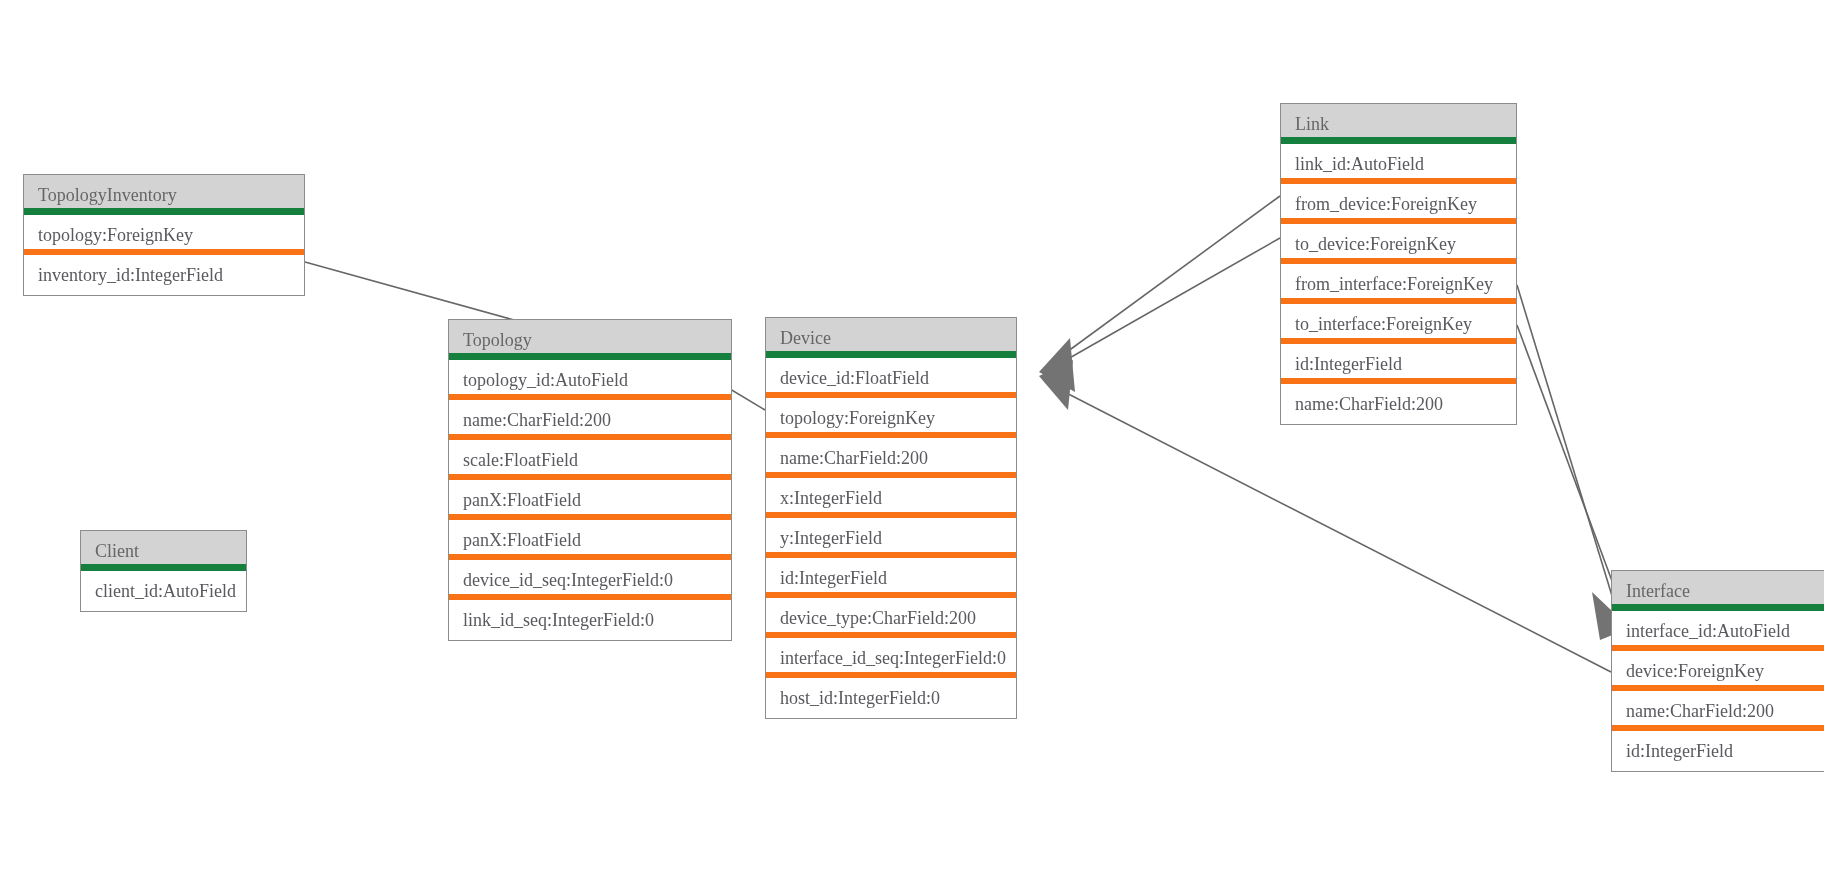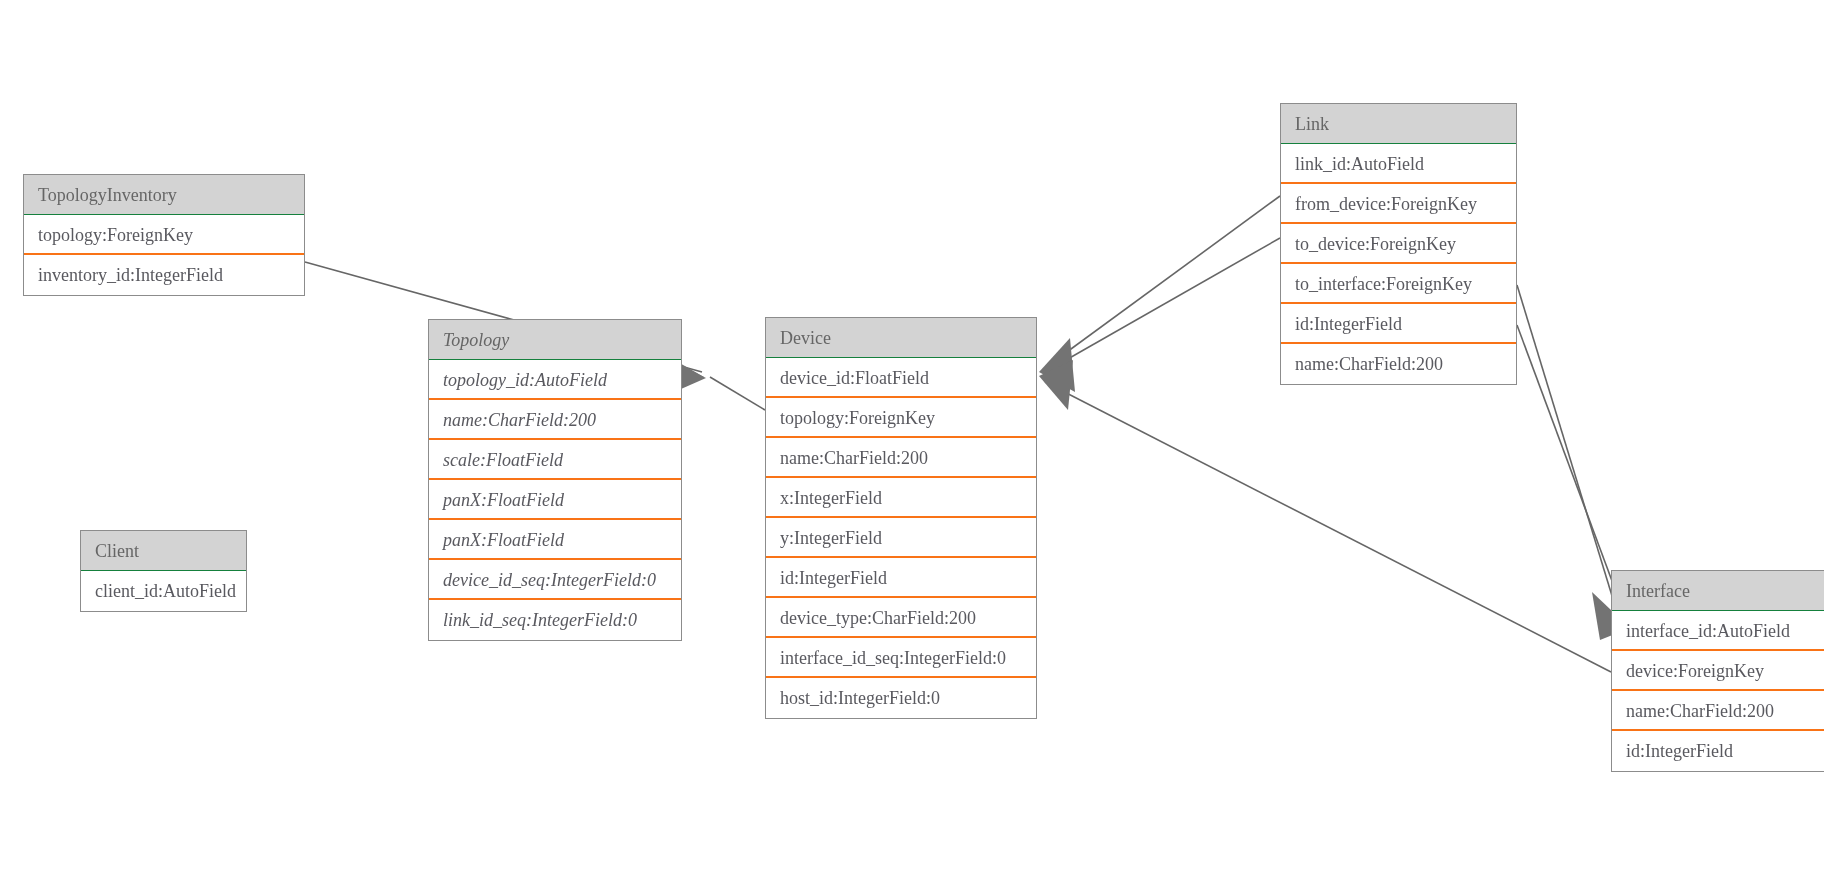--- a/index.html
+++ b/index.html
@@ -14,32 +14,32 @@
   #edges{position:absolute;left:0;top:0;width:1824px;height:874px;pointer-events:none;}
   .entity{
     position:absolute;
     background:#ffffff;
     border:1px solid #8c8c8c;
     box-sizing:border-box;
     z-index:5;
   }
   .entity-header{
     background:#d3d3d3;
-    border-bottom:1px solid #15803d;
+    border-bottom:7px solid #15803d;
     color:#666666;
     font-size:18px;
     line-height:40px;
     height:40px;
     padding:0 0 0 14px;
     box-sizing:border-box;
     white-space:nowrap;
     overflow:hidden;
   }
   .entity-field{
-    border-bottom:2px solid #f97316;
+    border-bottom:6px solid #f97316;
     color:#59595f;
     font-size:18px;
     line-height:40px;
     height:40px;
     padding:0 0 0 14px;
     box-sizing:border-box;
     white-space:nowrap;
     overflow:hidden;
   }
   .entity-field.last{border-bottom:none;}
@@ -78,51 +78,52 @@
       <polygon points="1630,628 1592,592 1600,640"></polygon>
     </g>
   </svg>
 
   <div id="entities">
       <div class="entity" style="left: 23px; top: 174px; width: 282px;">
         <div class="entity-header">TopologyInventory</div>
         <div class="entity-field">topology:ForeignKey</div>
         <div class="entity-field last">inventory_id:IntegerField</div>
       </div>
-      <div class="entity" style="left: 428px; top: 319px; width: 254px; font-style: italic;">
+      <div class="entity" style="left: 448px; top: 319px; width: 284px;">
         <div class="entity-header">Topology</div>
         <div class="entity-field">topology_id:AutoField</div>
         <div class="entity-field">name:CharField:200</div>
         <div class="entity-field">scale:FloatField</div>
         <div class="entity-field">panX:FloatField</div>
         <div class="entity-field">panX:FloatField</div>
         <div class="entity-field">device_id_seq:IntegerField:0</div>
         <div class="entity-field last">link_id_seq:IntegerField:0</div>
       </div>
       <div class="entity" style="left: 80px; top: 530px; width: 167px;">
         <div class="entity-header">Client</div>
         <div class="entity-field last">client_id:AutoField</div>
       </div>
-      <div class="entity" style="left: 765px; top: 317px; width: 272px;">
+      <div class="entity" style="left: 765px; top: 317px; width: 252px;">
         <div class="entity-header">Device</div>
         <div class="entity-field">device_id:FloatField</div>
         <div class="entity-field">topology:ForeignKey</div>
         <div class="entity-field">name:CharField:200</div>
         <div class="entity-field">x:IntegerField</div>
         <div class="entity-field">y:IntegerField</div>
         <div class="entity-field">id:IntegerField</div>
         <div class="entity-field">device_type:CharField:200</div>
         <div class="entity-field">interface_id_seq:IntegerField:0</div>
         <div class="entity-field last">host_id:IntegerField:0</div>
       </div>
       <div class="entity" style="left: 1280px; top: 103px; width: 237px;">
         <div class="entity-header">Link</div>
         <div class="entity-field">link_id:AutoField</div>
         <div class="entity-field">from_device:ForeignKey</div>
         <div class="entity-field">to_device:ForeignKey</div>
+        <div class="entity-field">from_interface:ForeignKey</div>
         <div class="entity-field">to_interface:ForeignKey</div>
         <div class="entity-field">id:IntegerField</div>
         <div class="entity-field last">name:CharField:200</div>
       </div>
       <div class="entity" style="left: 1611px; top: 570px; width: 214px;">
         <div class="entity-header">Interface</div>
         <div class="entity-field">interface_id:AutoField</div>
         <div class="entity-field">device:ForeignKey</div>
         <div class="entity-field">name:CharField:200</div>
         <div class="entity-field last">id:IntegerField</div>

